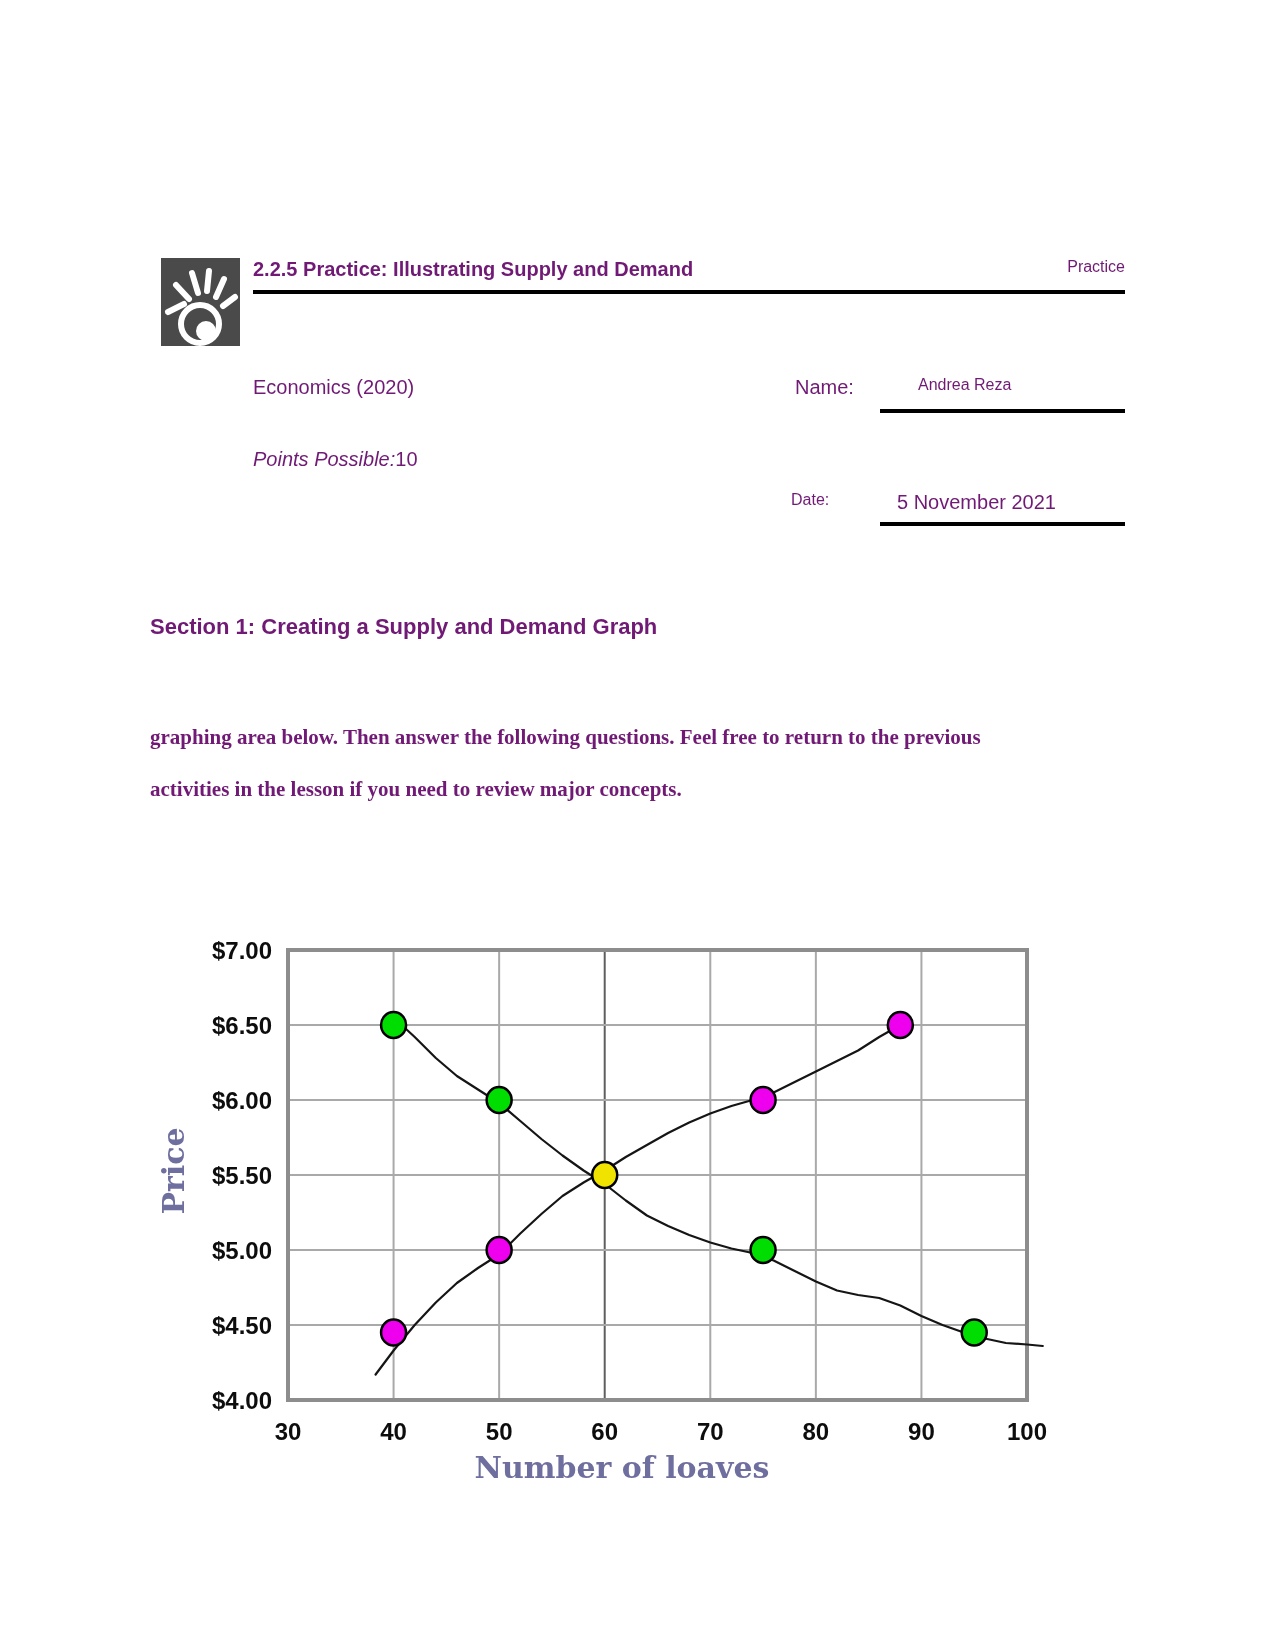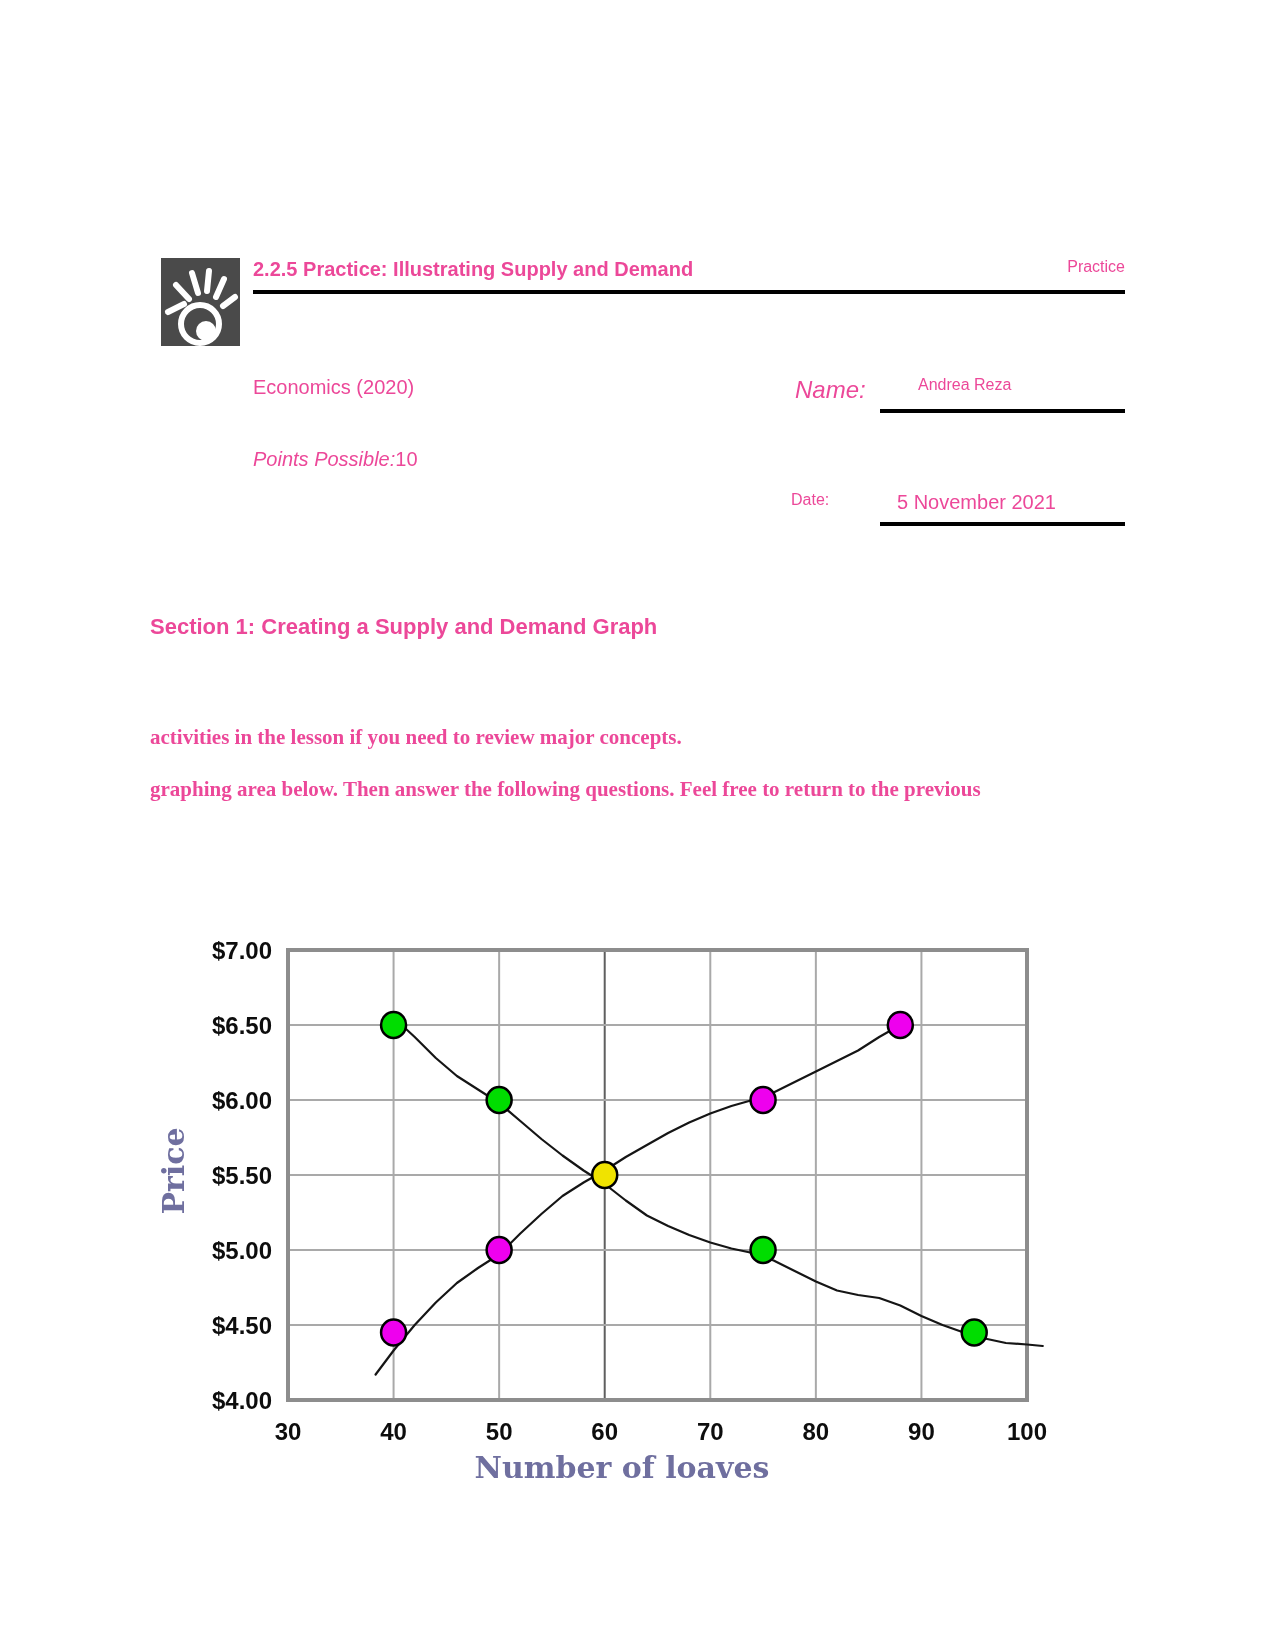--- a/index.html
+++ b/index.html
@@ -1,24 +1,24 @@
 <!DOCTYPE html>
 <html><head>
 <meta charset="utf-8">
 <style>
   html,body{margin:0;padding:0;background:#fff;}
   .page{position:relative;width:1275px;height:1650px;background:#fff;overflow:hidden;
-        font-family:"Liberation Sans",sans-serif;color:#ec4899;}
+        font-family:"Liberation Sans",sans-serif;color:#701a75;}
   .abs{position:absolute;}
   .logo{left:161px;top:258px;width:79px;height:88px;background:#4a4a4a;}
   .doc-title{left:253px;top:258px;font-size:20px;font-weight:bold;white-space:nowrap;}
   .practice-label{top:258px;right:150px;font-size:16px;white-space:nowrap;}
   .header-rule{left:253px;top:290px;width:872px;height:4px;background:#000;}
   .course{left:253px;top:376px;font-size:20px;white-space:nowrap;}
-  .name-label{left:795px;top:376px;font-size:24px;font-style:italic;}
+  .name-label{left:795px;top:376px;font-size:20px;}
   .name-value{left:892px;top:376px;font-size:16px;white-space:nowrap;margin-left:26px;}
   .name-underline{left:880px;top:409px;width:245px;height:4px;background:#000;}
   .points-row{left:253px;top:448px;font-size:20px;white-space:nowrap;}
   .points-row .pp-label{font-style:italic;}
   .date-label{left:791px;top:491px;font-size:16px;}
   .date-value{left:897px;top:491px;font-size:20px;white-space:nowrap;}
   .date-underline{left:880px;top:522px;width:245px;height:4px;background:#000;}
   .section-heading{left:150px;top:614px;font-family:Liberation Sans, sans-serif;
                    font-weight:bold;font-size:22px;white-space:nowrap;}
   .para{left:150px;top:724px;width:1010px;font-family:"Liberation Serif",serif;
@@ -61,22 +61,22 @@
   <div class="abs points-row">
     <span class="pp-label">Points Possible:</span><span>10</span>
   </div>
 
   <div class="abs date-label">Date:</div>
   <div class="abs date-value">5 November 2021</div>
   <div class="abs date-underline"></div>
 
   <div class="abs section-heading">Section 1: Creating a Supply and Demand Graph</div>
   <div class="abs para">
+    <div class="pline">graphing area below. Then answer the following questions. Feel free to return to the previous</div>
     <div class="pline">activities in the lesson if you need to review major concepts.</div>
-    <div class="pline">graphing area below. Then answer the following questions. Feel free to return to the previous</div>
   </div>
 
   <div class="abs chart-wrap">
     <svg id="chart-svg" width="920" height="640" viewBox="0 0 920 640">
         <g>
           <line x1="148" y1="70" x2="148" y2="520" stroke="#a9a9a9" stroke-width="2"></line>
           <line x1="253.57142857142856" y1="70" x2="253.57142857142856" y2="520" stroke="#a9a9a9" stroke-width="2"></line>
           <line x1="359.1428571428571" y1="70" x2="359.1428571428571" y2="520" stroke="#a9a9a9" stroke-width="2"></line>
           <line x1="464.7142857142857" y1="70" x2="464.7142857142857" y2="520" stroke="#5f5f5f" stroke-width="2"></line>
           <line x1="570.2857142857142" y1="70" x2="570.2857142857142" y2="520" stroke="#a9a9a9" stroke-width="2"></line>

